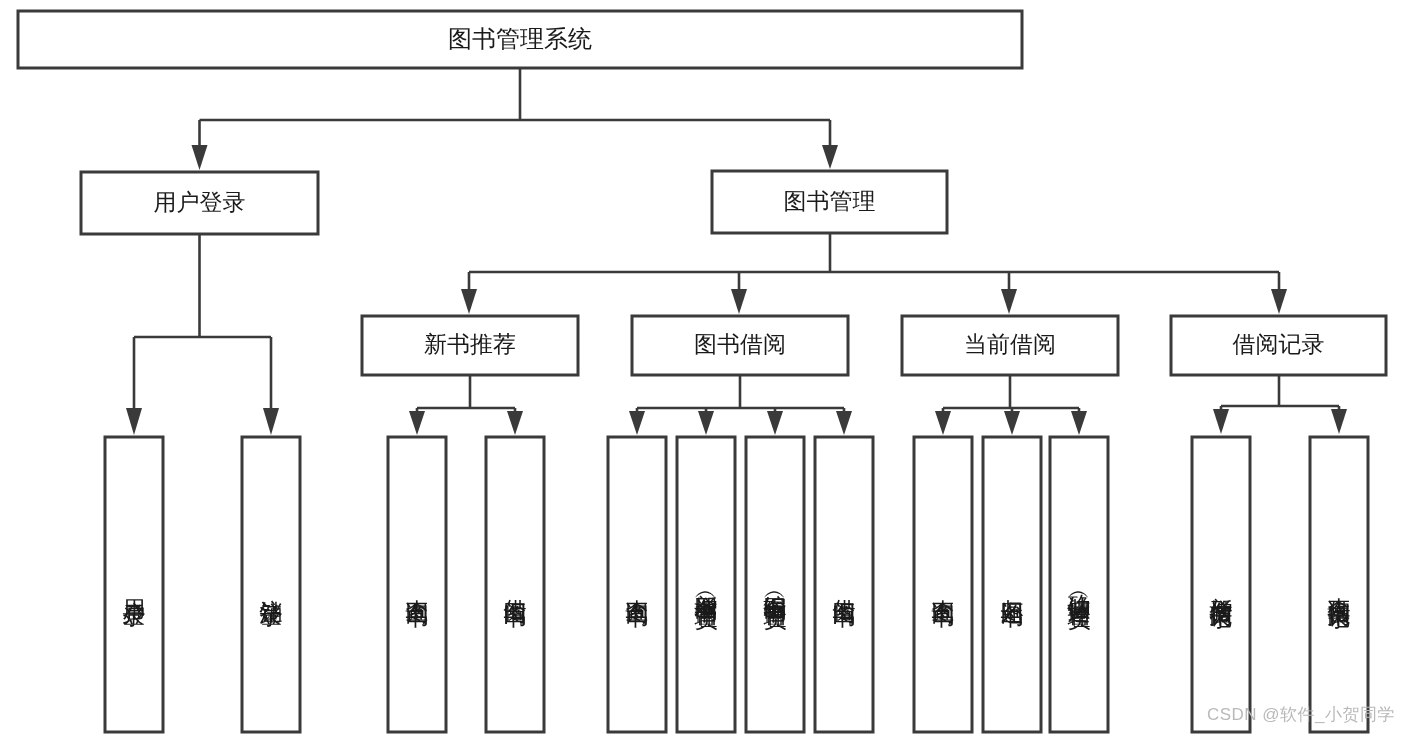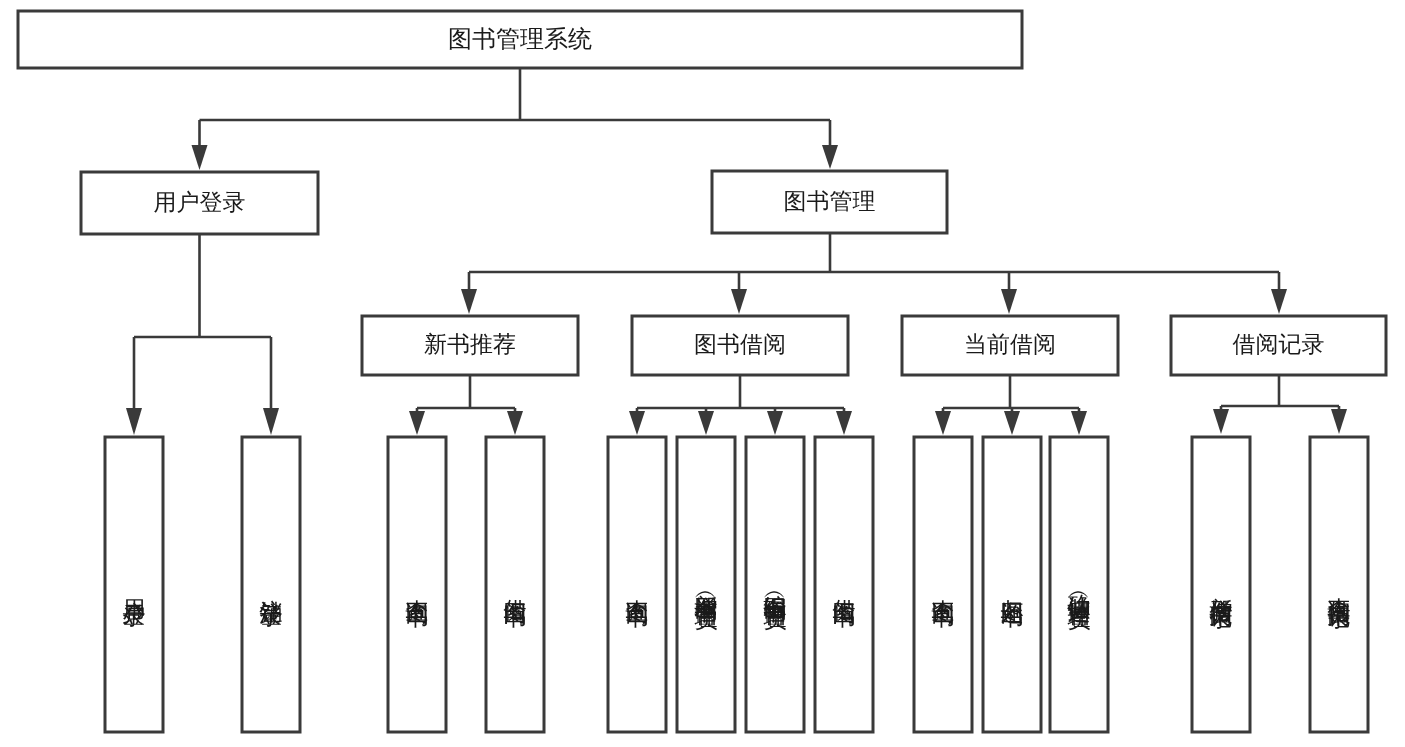--- a/index.html
+++ b/index.html
@@ -206,13 +206,14 @@
   <div class="leaf-label-wrap" style="left:608px; top:437px; width:58px; height:295px;">查询图书</div>
   <div class="leaf-label-wrap" style="left:677px; top:437px; width:58px; height:295px;">新增图书（管理员）</div>
   <div class="leaf-label-wrap" style="left:746px; top:437px; width:58px; height:295px;">编辑图书（管理员）</div>
   <div class="leaf-label-wrap" style="left:815px; top:437px; width:58px; height:295px;">借阅图书</div>
   <div class="leaf-label-wrap" style="left:914px; top:437px; width:58px; height:295px;">查询图书</div>
   <div class="leaf-label-wrap" style="left:983px; top:437px; width:58px; height:295px;">归还图书</div>
   <div class="leaf-label-wrap" style="left:1050px; top:437px; width:58px; height:295px;">确认归还（管理员）</div>
   <div class="leaf-label-wrap" style="left:1192px; top:437px; width:58px; height:295px;">新增借阅记录</div>
   <div class="leaf-label-wrap" style="left:1310px; top:437px; width:58px; height:295px;">查询借阅记录</div>
 
+  <div class="watermark">CSDN @软件_小贺同学</div>
 </div>
 
 </body></html>

